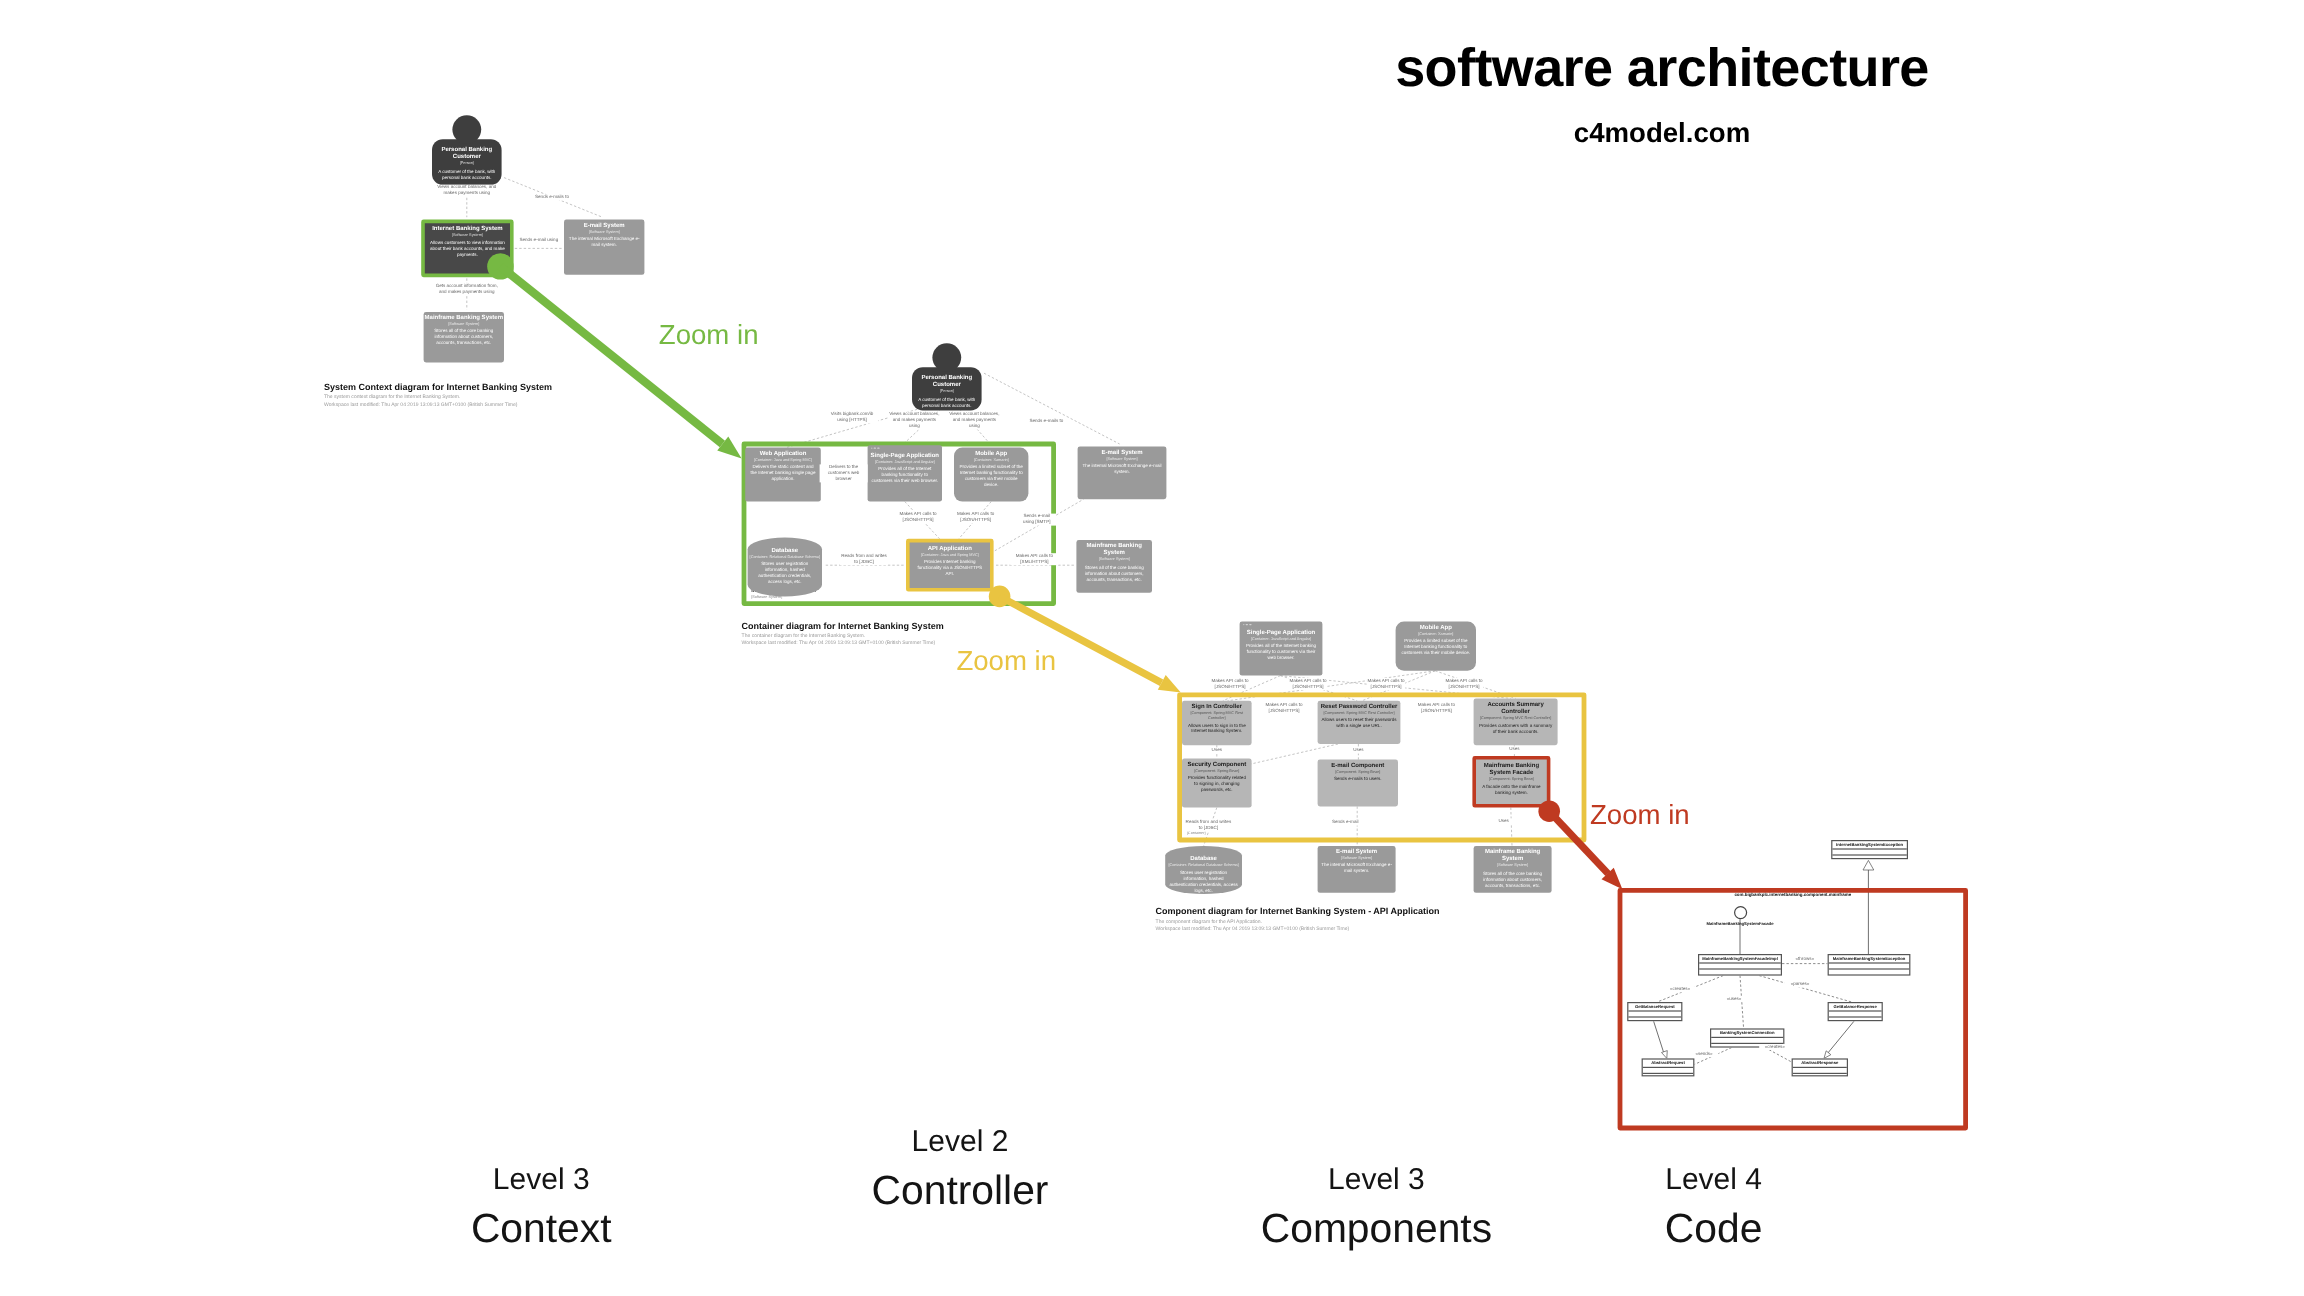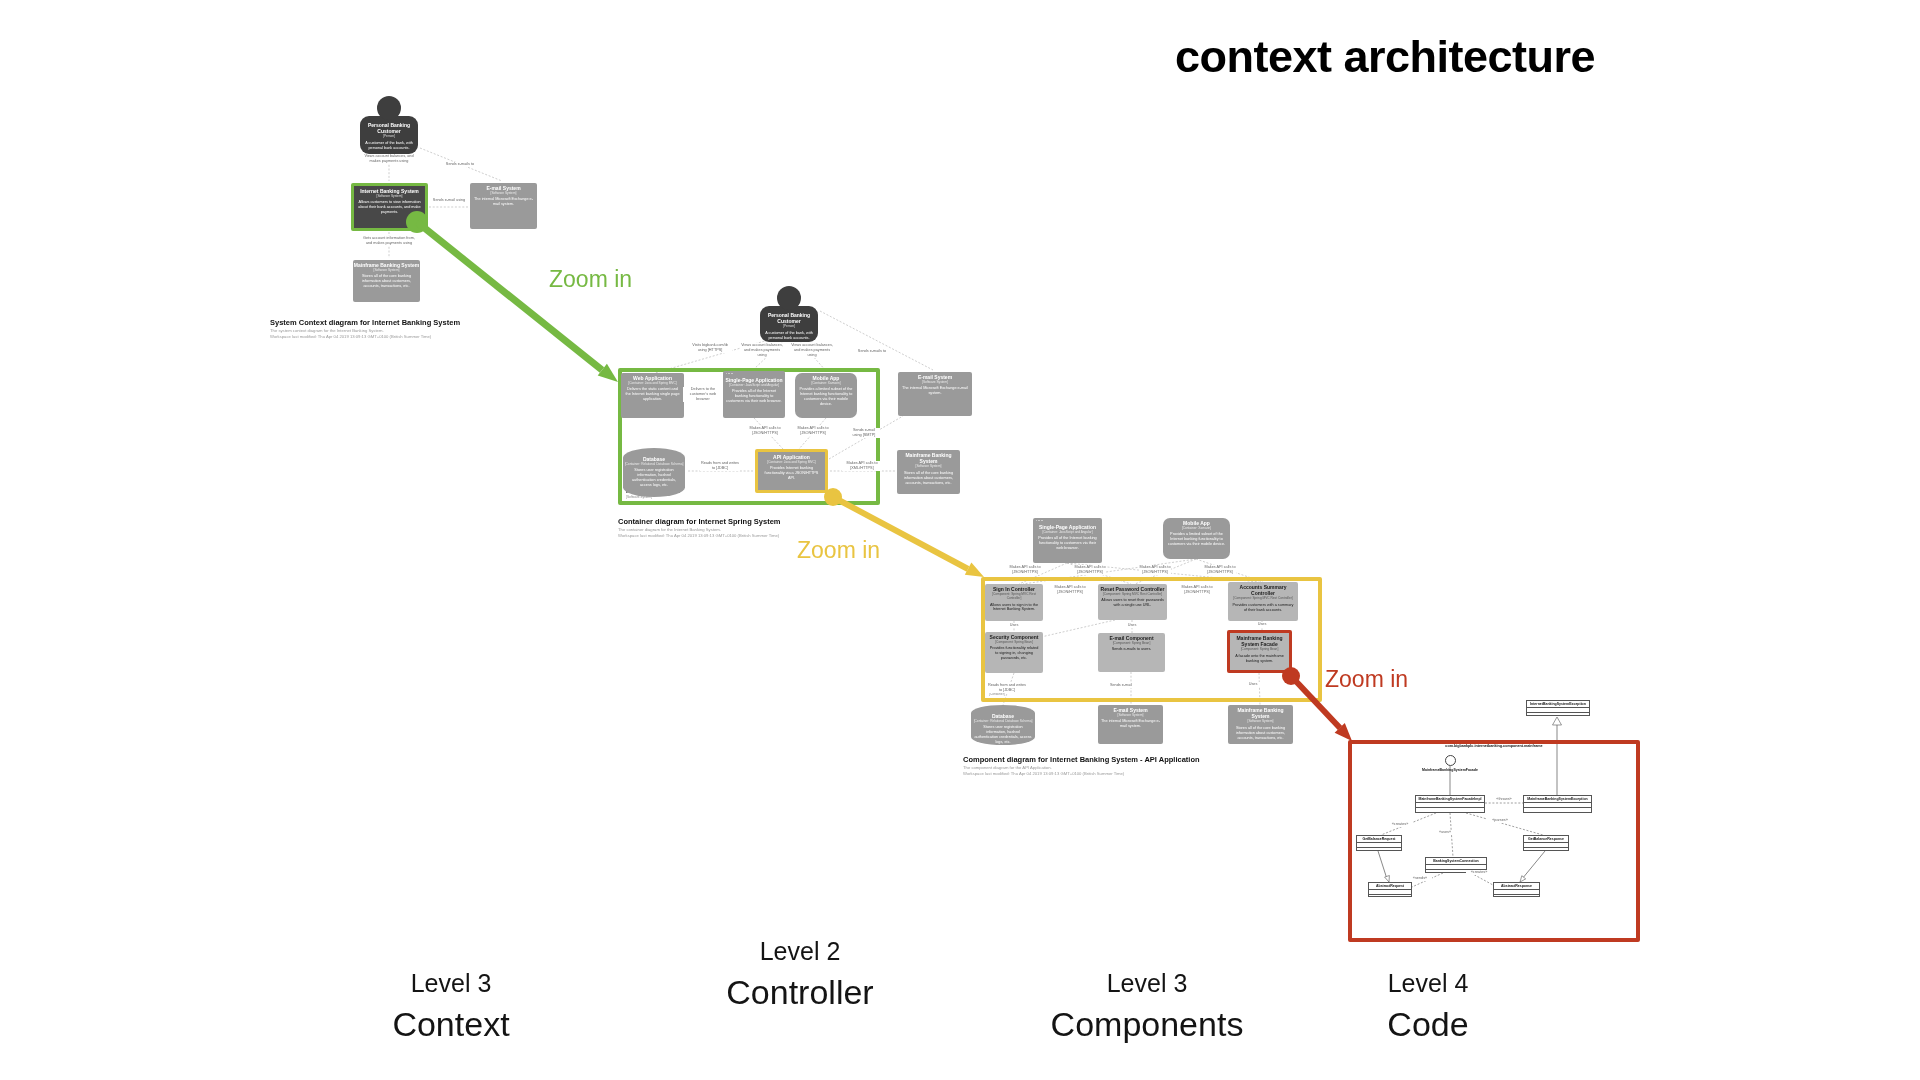--- a/index.html
+++ b/index.html
@@ -63,21 +63,22 @@
   .uml-title{font-size:3.5px;font-weight:bold;text-align:center;padding:1px 1px;white-space:nowrap;overflow:hidden;display:block;}
   .uml-comp{border-top:0.8px solid #555;height:4px;}
   .iface-circle{width:9px;height:9px;border:1.2px solid #444;background:#fff;border-radius:50%;margin:0 auto;}
   .iface-label{font-size:3.5px;font-weight:bold;text-align:center;white-space:nowrap;margin-top:1.5px;display:block;}
   .pkg-label{position:absolute;font-size:3.7px;font-weight:bold;color:#111;text-align:center;}
 </style>
 </head>
 <body>
 
 <div class="title-block">
-  <div class="title-line">context architecture</div>
+  <div class="title-line">software architecture</div>
+  <div class="site">c4model.com</div>
 </div>
 
 <div class="diagram" style="left:250px;top:88px;width:300px;height:270px;">
     <svg class="edges" width="300" height="270" viewBox="0 0 300 270">
       <line x1="139" y1="62" x2="139" y2="93" stroke="#b9b9b9" stroke-width="0.7" stroke-dasharray="2 1.7"></line>
       <line x1="170" y1="60" x2="252" y2="93" stroke="#b9b9b9" stroke-width="0.7" stroke-dasharray="2 1.7"></line>
       <line x1="179" y1="119" x2="218" y2="119" stroke="#b9b9b9" stroke-width="0.7" stroke-dasharray="2 1.7"></line>
       <line x1="139" y1="144" x2="139" y2="170" stroke="#b9b9b9" stroke-width="0.7" stroke-dasharray="2 1.7"></line>
     </svg>
     <div class="node person" style="left: 110px; top: 8px; width: 58px; height: 54px;">
@@ -184,21 +185,21 @@
     <div class="rel-label" style="left: 147px; top: 60px; width: 44px;">Views account balances, and makes payments using</div>
     <div class="rel-label" style="left: 197px; top: 60px; width: 44px;">Views account balances, and makes payments using</div>
     <div class="rel-label" style="left: 257px; top: 66px; width: 40px;">Sends e-mails to</div>
     <div class="rel-label" style="left: 88px; top: 104px; width: 40px;">Delivers to the customer's web browser</div>
     <div class="rel-label" style="left: 150px; top: 143px; width: 36px;">Makes API calls to [JSON/HTTPS]</div>
     <div class="rel-label" style="left: 198px; top: 143px; width: 36px;">Makes API calls to [JSON/HTTPS]</div>
     <div class="rel-label" style="left: 249px; top: 145px; width: 32px;">Sends e-mail using [SMTP]</div>
     <div class="rel-label" style="left: 105px; top: 178px; width: 40px;">Reads from and writes to [JDBC]</div>
     <div class="rel-label" style="left: 247px; top: 178px; width: 40px;">Makes API calls to [XML/HTTPS]</div>
     <div class="caption" style="left: 3px; top: 234px;">
-      <div class="ct">Container diagram for Internet Spring System</div>
+      <div class="ct">Container diagram for Internet Banking System</div>
       <div class="cs">The container diagram for the Internet Banking System.</div>
       <div class="cs">Workspace last modified: Thu Apr 04 2019 13:09:13 GMT+0100 (British Summer Time)</div>
     </div>
   </div>
 <div class="diagram" style="left:963px;top:515px;width:372px;height:272px;">
     <svg class="edges" width="372" height="272" viewBox="0 0 372 272">
       <line x1="104" y1="48" x2="56" y2="69" stroke="#b9b9b9" stroke-width="0.7" stroke-dasharray="2 1.7"></line>
       <line x1="104" y1="48" x2="168" y2="69" stroke="#b9b9b9" stroke-width="0.7" stroke-dasharray="2 1.7"></line>
       <line x1="104" y1="48" x2="296" y2="67" stroke="#b9b9b9" stroke-width="0.7" stroke-dasharray="2 1.7"></line>
       <line x1="233" y1="44" x2="60" y2="69" stroke="#b9b9b9" stroke-width="0.7" stroke-dasharray="2 1.7"></line>

